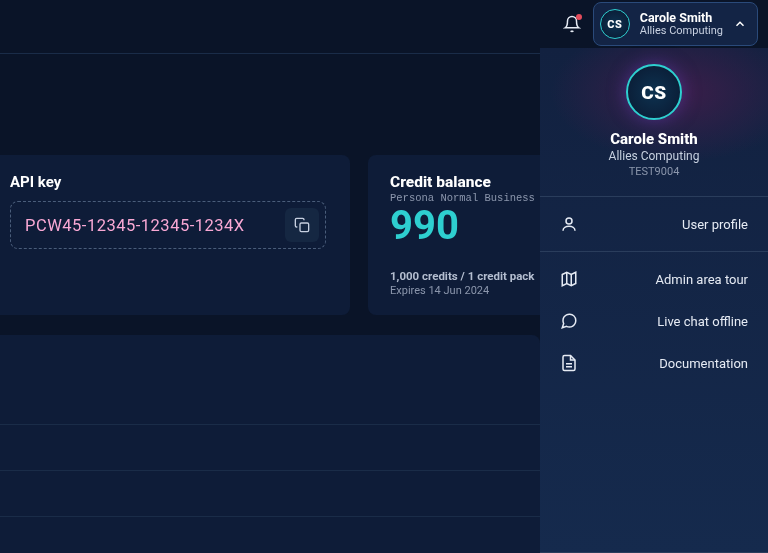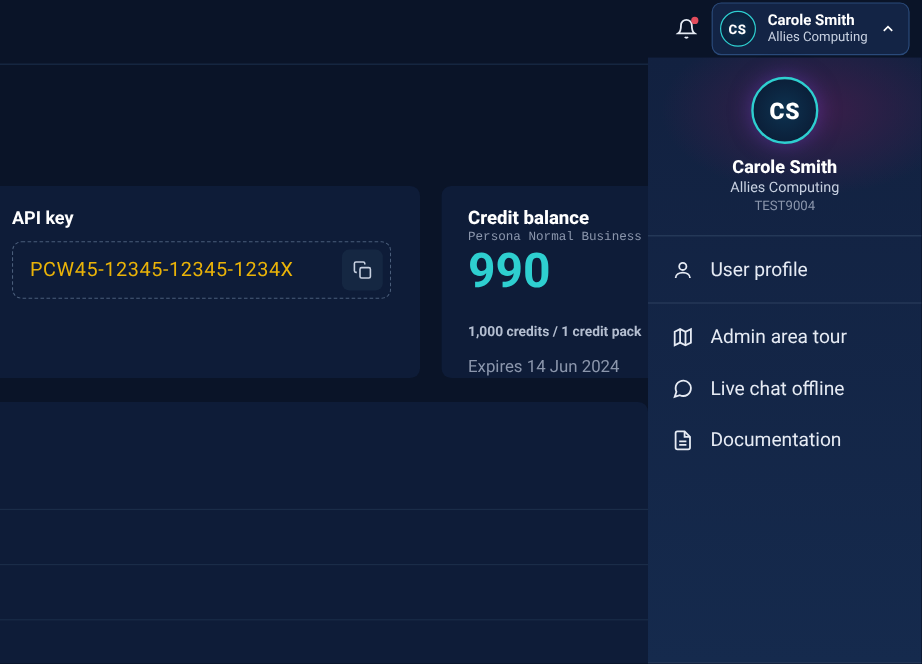--- a/index.html
+++ b/index.html
@@ -14,44 +14,44 @@
     .chip-text { display:flex; flex-direction:column; line-height:1.1; }
     .chip-name { color:#fff; font-size:12.5px; font-weight:700; }
     .chip-org  { color:#c7d0e0; font-size:11px; }
 
     .divider { position:absolute; left:0; right:0; top:53px; height:1px; background:#1a2c48; }
 
     .card { background:#0e1c38; border-radius:8px; position:absolute; }
     .card-api { left:0; top:155px; width:350px; height:160px; border-top-left-radius:0; border-bottom-left-radius:0; padding:18px 16px 10px 10px; }
     .card-api h3 { color:#fff; font-size:15px; font-weight:700; margin-bottom:10px; }
     .api-box { border:1.5px dashed #4a5d7a; border-radius:8px; padding:6px 6px 6px 14px; display:flex; align-items:center; justify-content:space-between; width:316px; }
-    .api-key { color:#eab308; font-size:16.5px; letter-spacing:.5px; }
+    .api-key { color:#f9a8d4; font-size:16.5px; letter-spacing:.5px; }
     .copy-btn { width:34px; height:34px; border-radius:6px; background:#152742; display:flex; align-items:center; justify-content:center; cursor:pointer; }
 
     .card-credit { left:368px; top:155px; width:260px; height:160px; padding:18px 18px 10px 22px; }
     .card-credit h3 { color:#fff; font-size:15.5px; font-weight:800; }
     .persona { color:#8b96ac; font-size:10.5px; margin-top:1px;font-family:Liberation Mono, monospace; }
     .balance { color:#2ecfd0; font-size:40px; font-weight:700; margin-top:-2px; }
     .detail  { color:#b4bed0; font-size:11.5px; font-weight:700; margin-top:20px; }
-    .expires { color:#8b96ac; font-size:14px; margin-top:15px; }
+    .expires { color:#8b96ac; font-size:11px; margin-top:1px; }
 
     .lower-card { position:absolute; left:0; top:335px; right:228px; bottom:0; background:#0e1c38; border-top-right-radius:8px; }
     .lower-row  { height:46px; border-bottom:1px solid #1a2c48; }
     .lower-row:first-child { height:90px; border-bottom:1px solid #1a2c48; }
 
     .menu { position:absolute; right:0; top:48px; bottom:0; width:228px; background:linear-gradient(180deg,#122140 0%,#152a4d 100%); display:flex; flex-direction:column; }
     .menu-header { display:flex; flex-direction:column; align-items:center; padding-top:16px; padding-bottom:18px; background:radial-gradient(ellipse 180px 100px at 60% 30%,#3b1e4a 0%,transparent 70%); }
     .avatar-lg { width:56px; height:56px; border-radius:50%; background:radial-gradient(circle,#0d3250 0%,#0a1830 100%); border:2px solid #2ecfd0; display:flex; align-items:center; justify-content:center; font-weight:900; font-size:19px; color:#fff; letter-spacing:.5px; margin-bottom:10px; box-shadow:0 0 18px rgba(108,64,198,.5); }
     .lg-name { color:#fff; font-weight:800; font-size:15px; }
     .lg-org  { color:#c7d0e0; font-size:12px; margin-top:1px; }
     .lg-code { color:#8b96ac; font-size:11px; margin-top:2px;}
 
     .section-line { height:1px; background:#2a3d5c; margin:0; }
     .menu-items { display:flex; flex-direction:column; padding:6px 0; }
-    .menu-item { display:flex; align-items:center; gap:14px; padding:12px 20px; color:#e6ebf4; font-size:16px; cursor:pointer; }
+    .menu-item { display:flex; align-items:center; gap:14px; padding:12px 20px; color:#e6ebf4; font-size:13px; cursor:pointer;justify-content:space-between; }
     .spacer { flex:1; }
     svg { display:block; }
   </style>
 </head>
 <body>
 
 <div class="header">
   <div class="bell-wrap">
     <svg width="18" height="18" viewBox="0 0 24 24" fill="none" stroke="#e6ebf4" stroke-width="2">
         <path d="M18 8a6 6 0 10-12 0c0 7-3 9-3 9h18s-3-2-3-9"></path>

